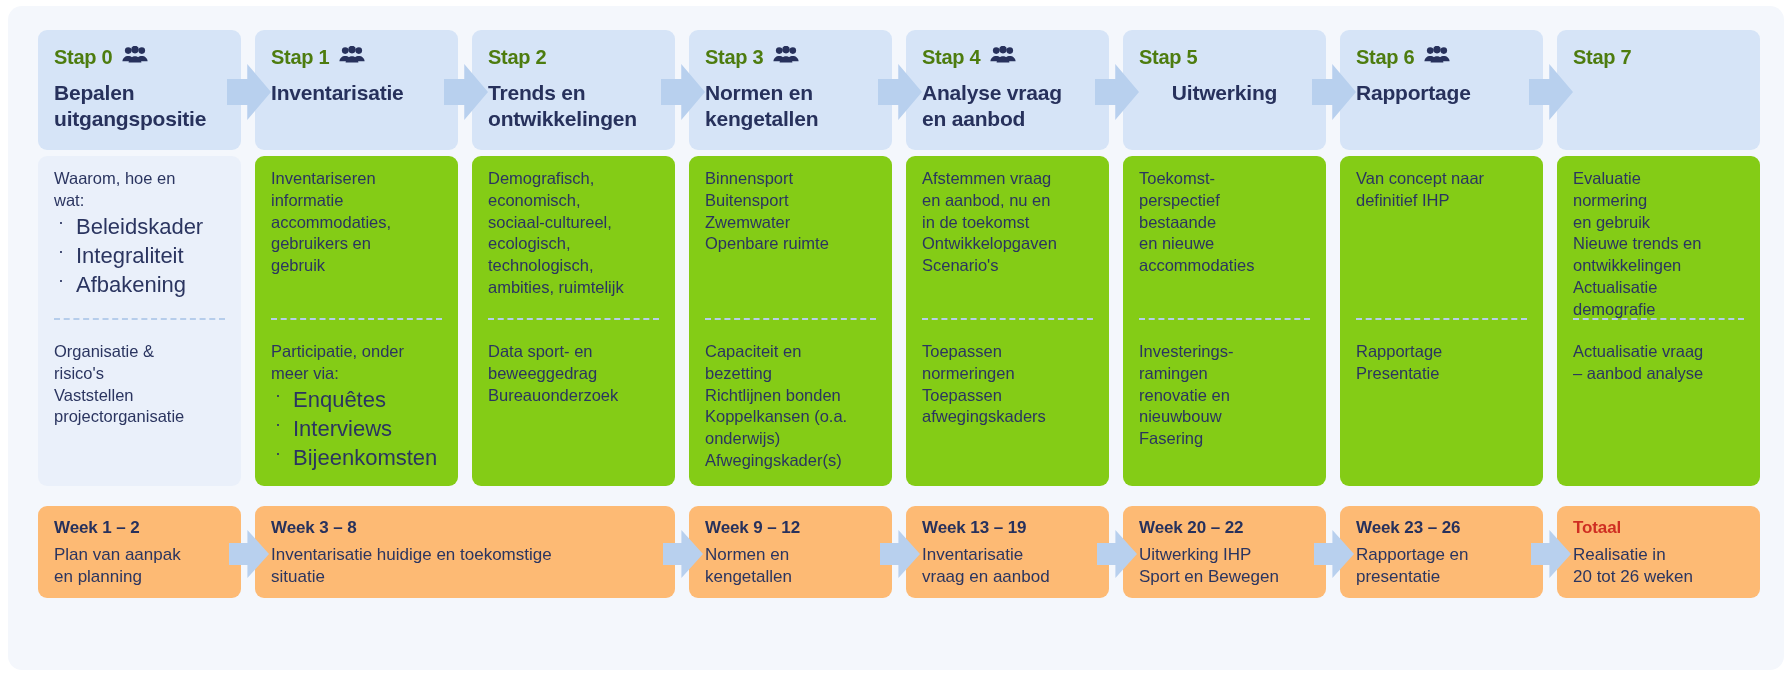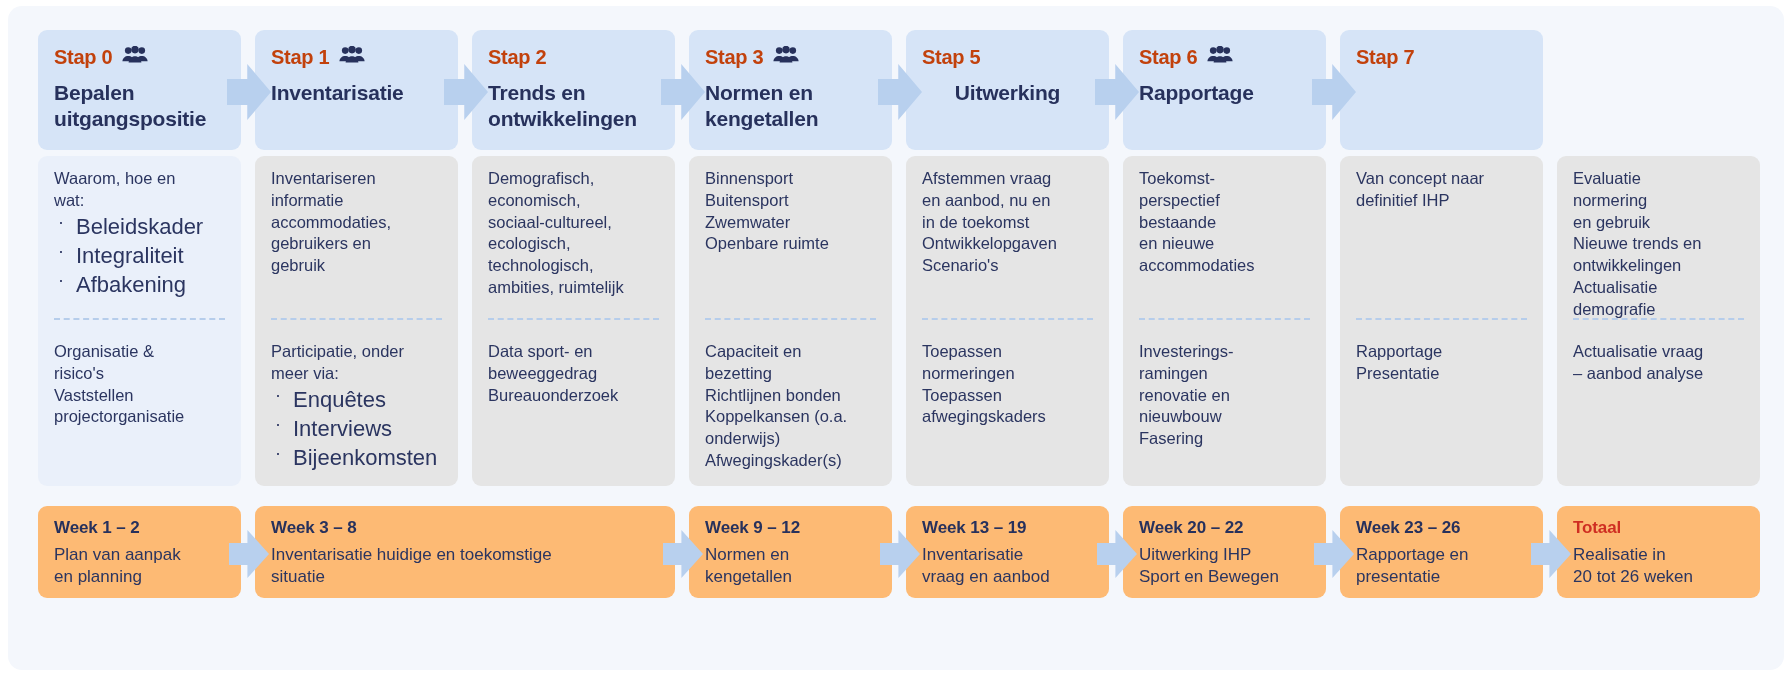--- a/index.html
+++ b/index.html
@@ -36,21 +36,21 @@
     padding:14px 16px 10px 16px;
     box-sizing:border-box;
     height:120px;
     overflow:visible;
   }
   .step-top{
     display:flex;align-items:center;gap:10px;
     height:26px;
   }
   .step-num{
-    color:#c2410c;
+    color:#4d7c0f;
     font-weight:bold;
     font-size:20px;
     letter-spacing:-0.3px;
     white-space:nowrap;
   }
   .people-icon{ display:block; flex:0 0 auto; }
   .step-title{
     margin-top:10px;
     color:#27315c;
     font-weight:bold;
@@ -65,21 +65,21 @@
     pointer-events:none;
     z-index:5;
   }
   .arrow svg{display:block;}
 
   
   #body-row{ top:150px; height:330px; }
 
   .body-card{
     position:relative;
-    background:#e5e5e5;
+    background:#84cc16;
     border-radius:9px;
     box-sizing:border-box;
     height:330px;
     padding:12px 16px 12px 16px;
     display:flex;
     flex-direction:column;
   }
   .body-card.light{ background:#eaf0fa; }
 
   .body-upper{
@@ -219,20 +219,40 @@
         <div class="step-title" style="white-space: pre-line;">Normen en
 kengetallen</div>
         <div class="arrow" style="right: -30px; top: 34px;">
           <svg width="44" height="56" viewBox="0 0 44 56">
             <path d="M0 15.12 H20.240000000000002 V0 L44 28 L20.240000000000002 56 V40.88 H0 Z" fill="#b8d0ee"></path>
           </svg>
         </div>
       </div>
       <div class="step-card">
         <div class="step-top">
+          <div class="step-num">Stap 4</div>
+          <span class="people-icon"><svg width="26" height="18" viewBox="0 0 26 18">
+              <circle cx="6.2" cy="4.6" r="3.3" fill="#27315c"></circle>
+              <circle cx="19.8" cy="4.6" r="3.3" fill="#27315c"></circle>
+              <circle cx="13" cy="3.6" r="3.8" fill="#27315c"></circle>
+              <path d="M0.4 15.2c0.3-3.2 2.7-5.2 5.8-5.2s5.5 2 5.8 5.2z" fill="#27315c"></path>
+              <path d="M14 15.2c0.3-3.2 2.7-5.2 5.8-5.2s5.5 2 5.8 5.2z" fill="#27315c"></path>
+              <path d="M6.6 16.6c0.35-3.9 3.1-6.4 6.4-6.4s6.05 2.5 6.4 6.4z" fill="#27315c"></path>
+            </svg></span>
+        </div>
+        <div class="step-title" style="white-space: pre-line;">Analyse vraag
+en aanbod</div>
+        <div class="arrow" style="right: -30px; top: 34px;">
+          <svg width="44" height="56" viewBox="0 0 44 56">
+            <path d="M0 15.12 H20.240000000000002 V0 L44 28 L20.240000000000002 56 V40.88 H0 Z" fill="#b8d0ee"></path>
+          </svg>
+        </div>
+      </div>
+      <div class="step-card">
+        <div class="step-top">
           <div class="step-num">Stap 5</div>
         </div>
         <div class="step-title" style="white-space: pre-line; text-align: center;">Uitwerking</div>
         <div class="arrow" style="right: -30px; top: 34px;">
           <svg width="44" height="56" viewBox="0 0 44 56">
             <path d="M0 15.12 H20.240000000000002 V0 L44 28 L20.240000000000002 56 V40.88 H0 Z" fill="#b8d0ee"></path>
           </svg>
         </div>
       </div>
       <div class="step-card">

